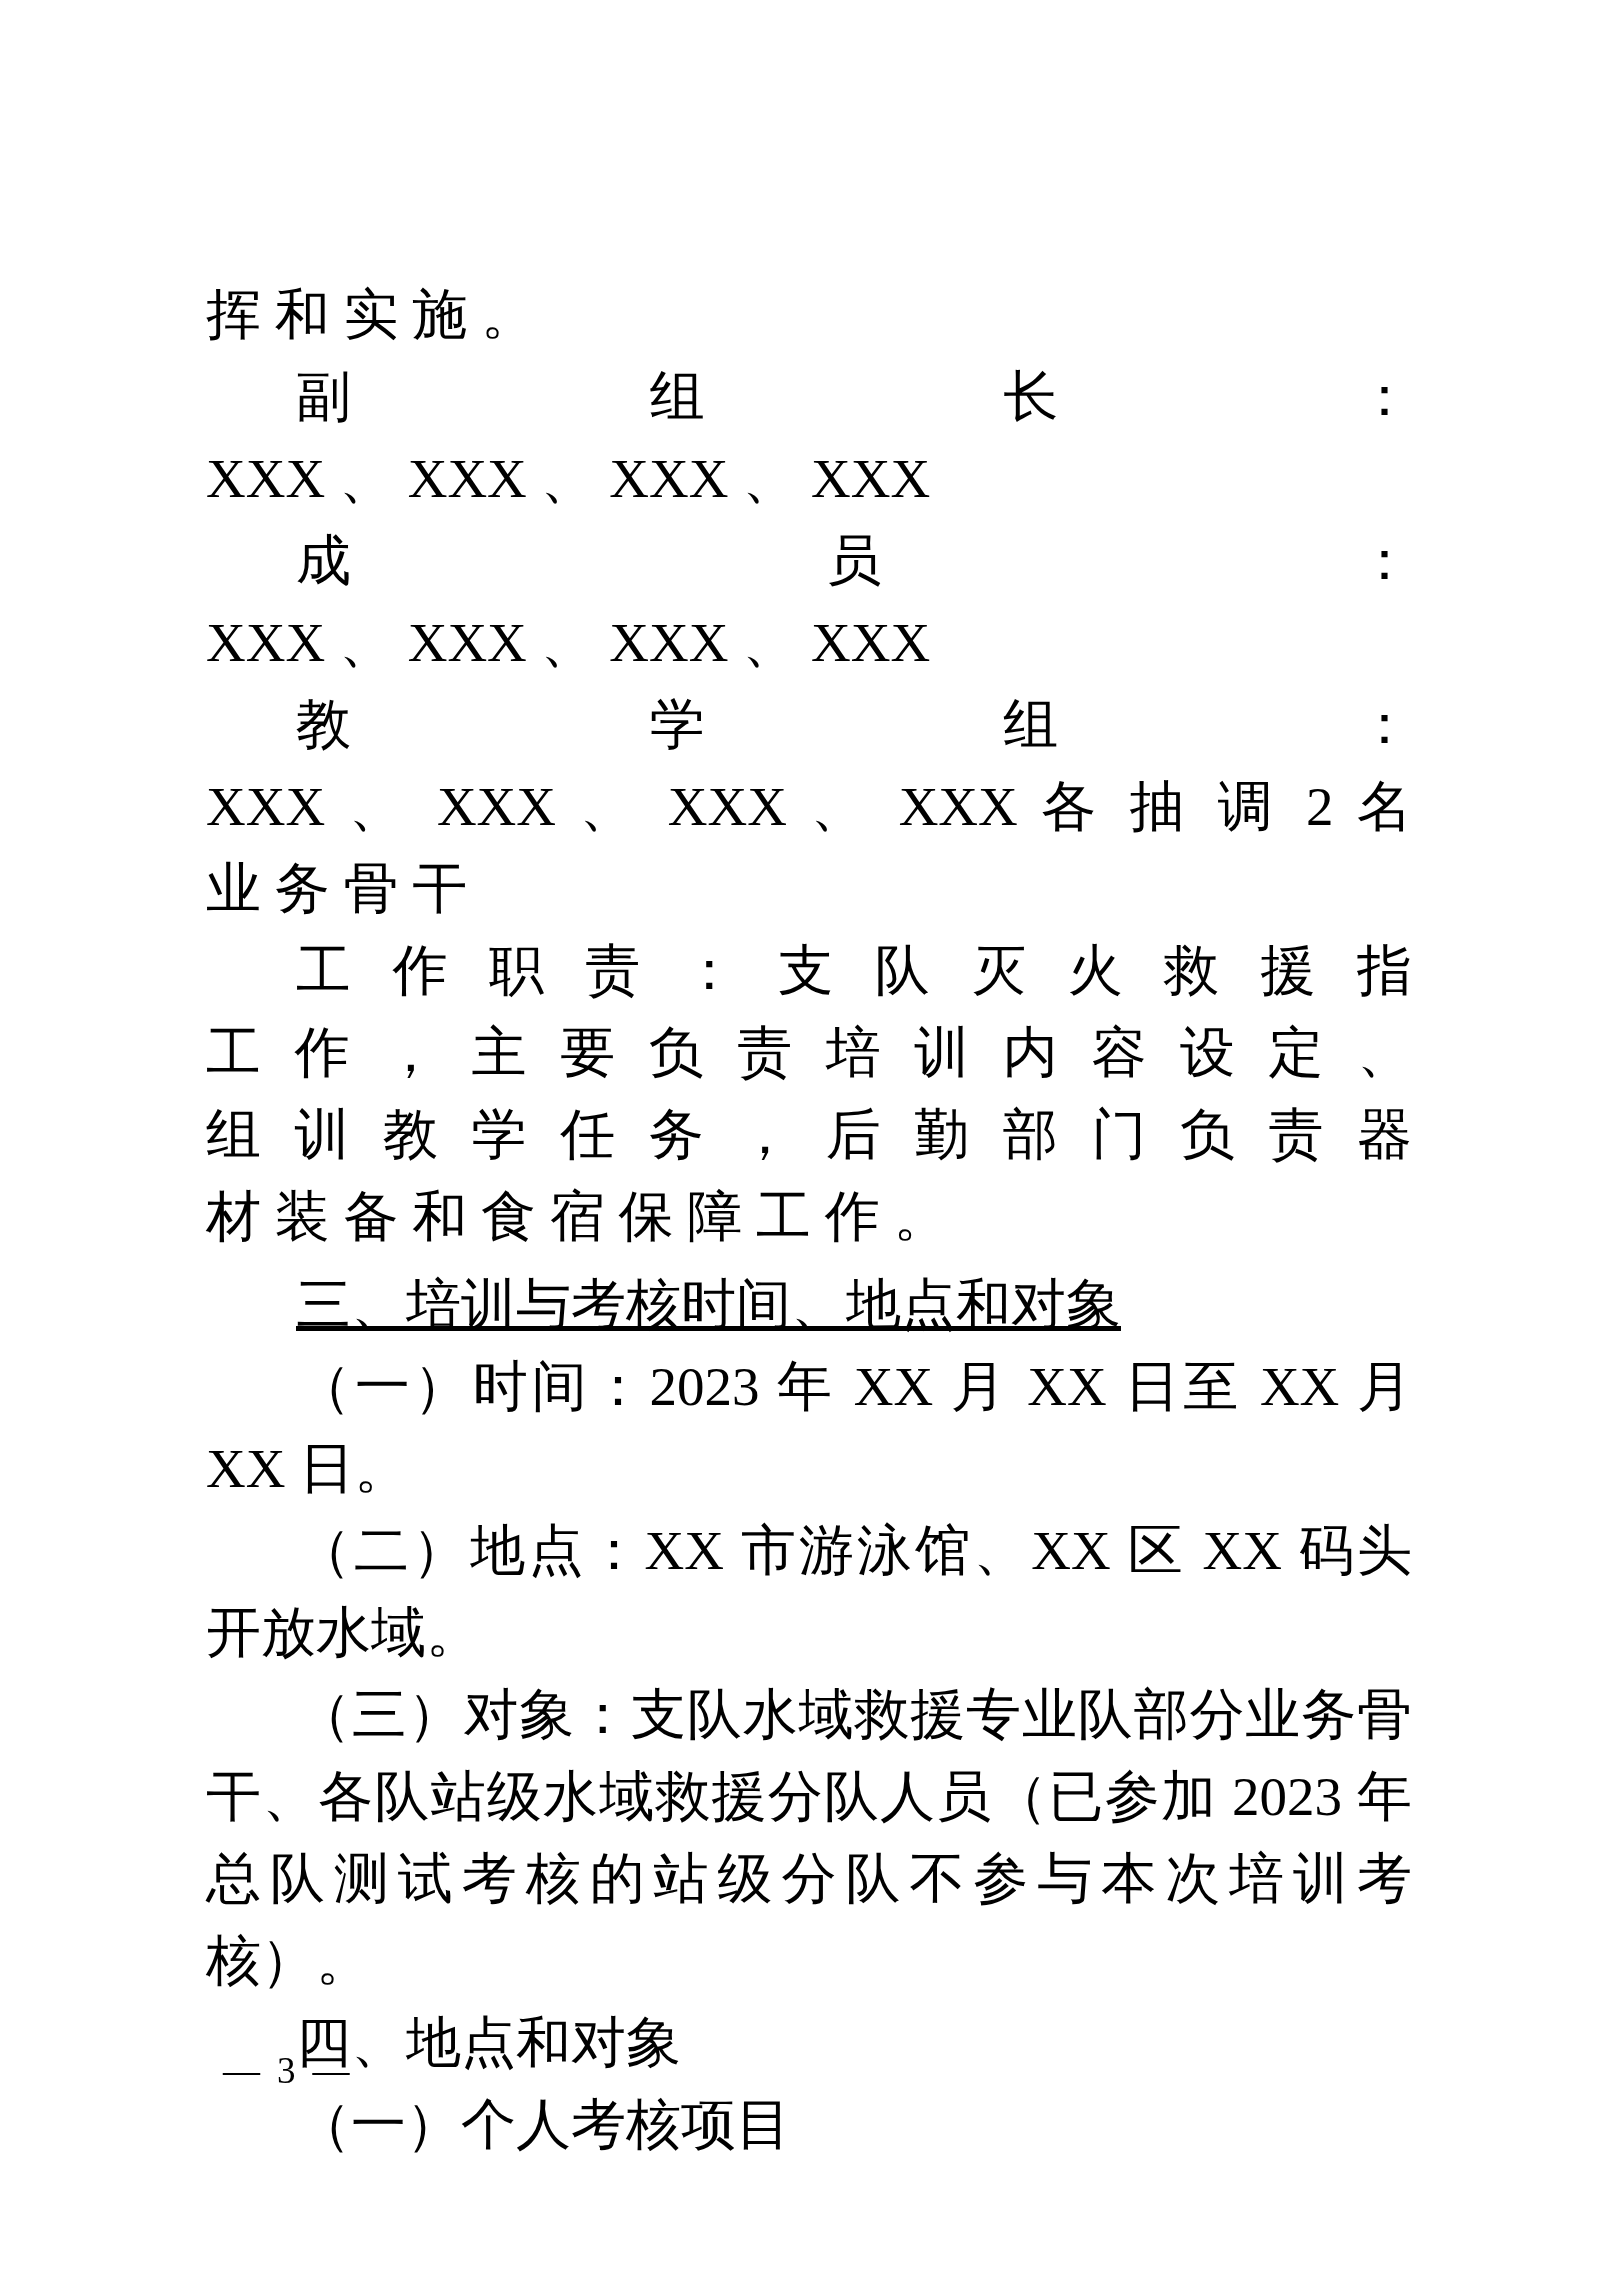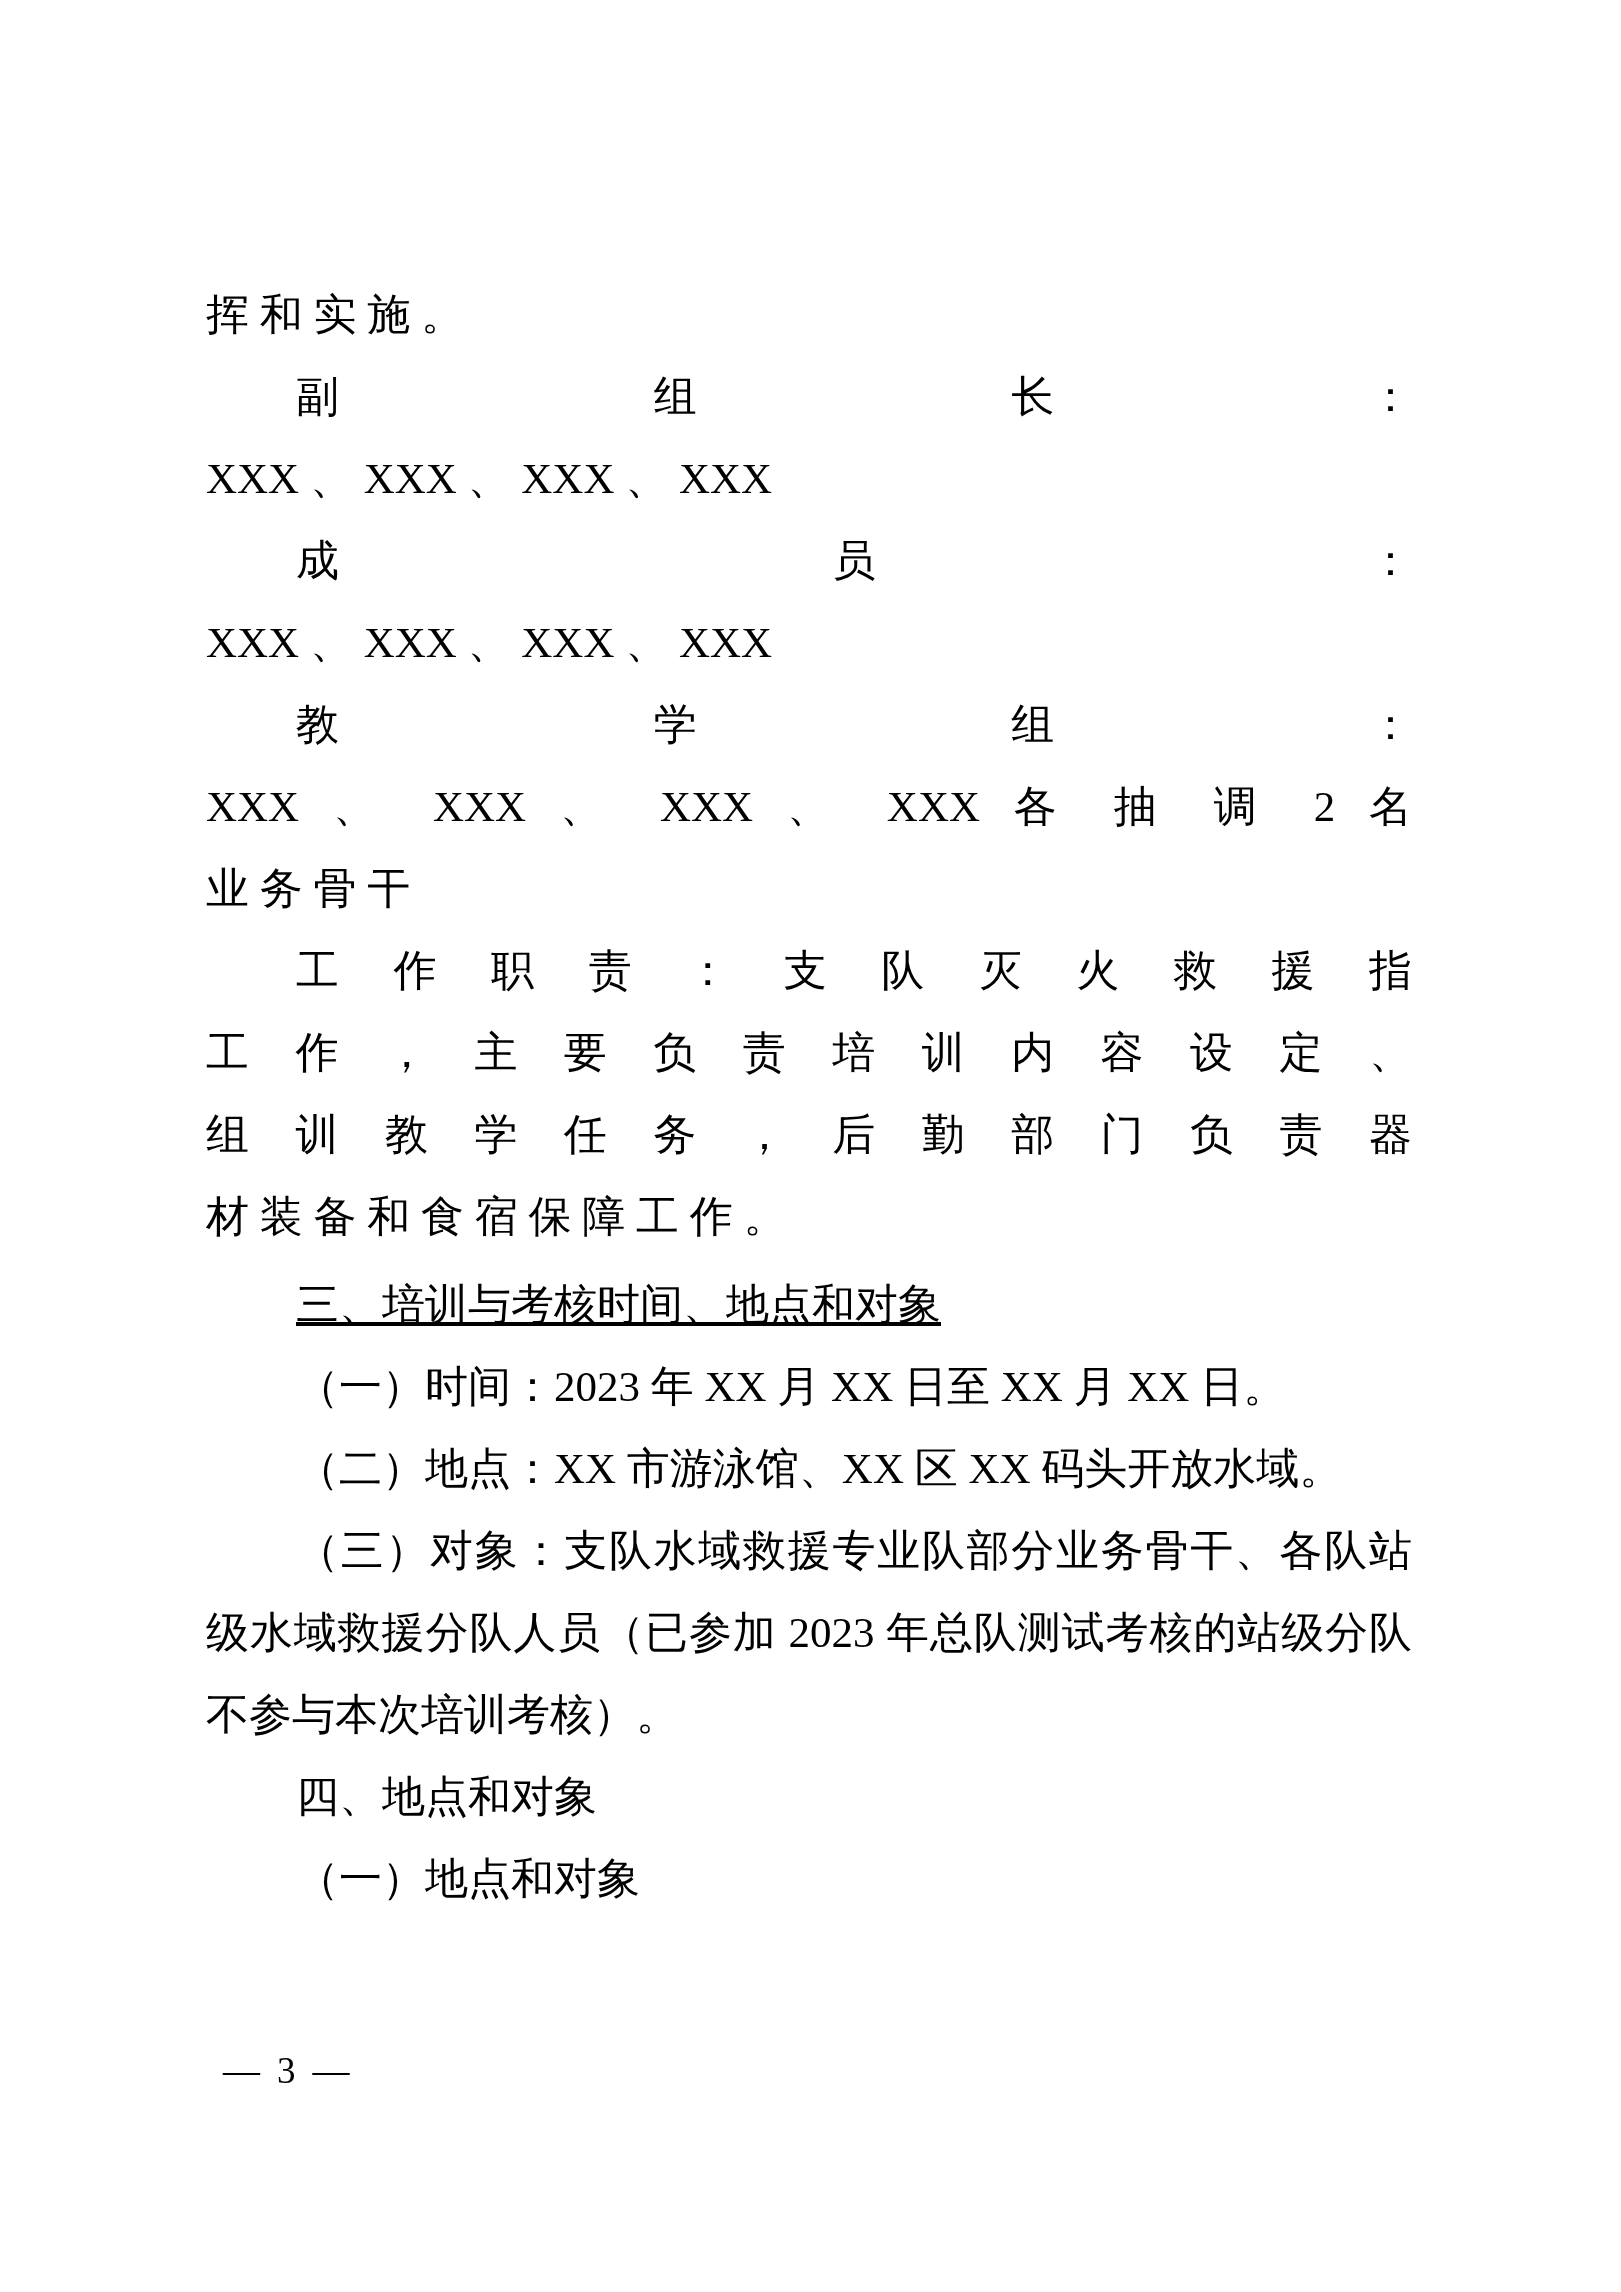--- a/index.html
+++ b/index.html
@@ -17,21 +17,21 @@
     overflow: hidden;
   }
   .content {
     position: absolute;
     left: 206px;
     top: 274px;
     width: 1206px;
   }
   
   .p {
-    font-size: 43px;
+    font-size: 55px;
     line-height: 82px;
     color: #000;
     margin: 0;
     white-space: pre-wrap;
   }
   
   .spread {
     text-align: justify;
     text-align-last: justify;
     letter-spacing: 0px;
@@ -93,19 +93,19 @@
     <div class="p tight indent" style="margin-top:5.9px;text-decoration:underline;">三、培训与考核时间、地点和对象</div>
 
     <div class="p tight indent">（一）时间：2023 年 XX 月 XX 日至 XX 月 XX 日。</div>
 
     <div class="p tight indent">（二）地点：XX 市游泳馆、XX 区 XX 码头开放水域。</div>
 
     <div class="p tight indent">（三）对象：支队水域救援专业队部分业务骨干、各队站级水域救援分队人员（已参加 2023 年总队测试考核的站级分队不参与本次培训考核）。</div>
 
     <div class="p tight indent">四、地点和对象</div>
 
-    <div class="p tight indent">（一）地点和对象</div>
+    <div class="p tight indent">（一）个人考核项目</div>
 
   </div>
 
   <div class="pagenum-wrap">— 3 —</div>
 </div>
 
 
 </body></html>

